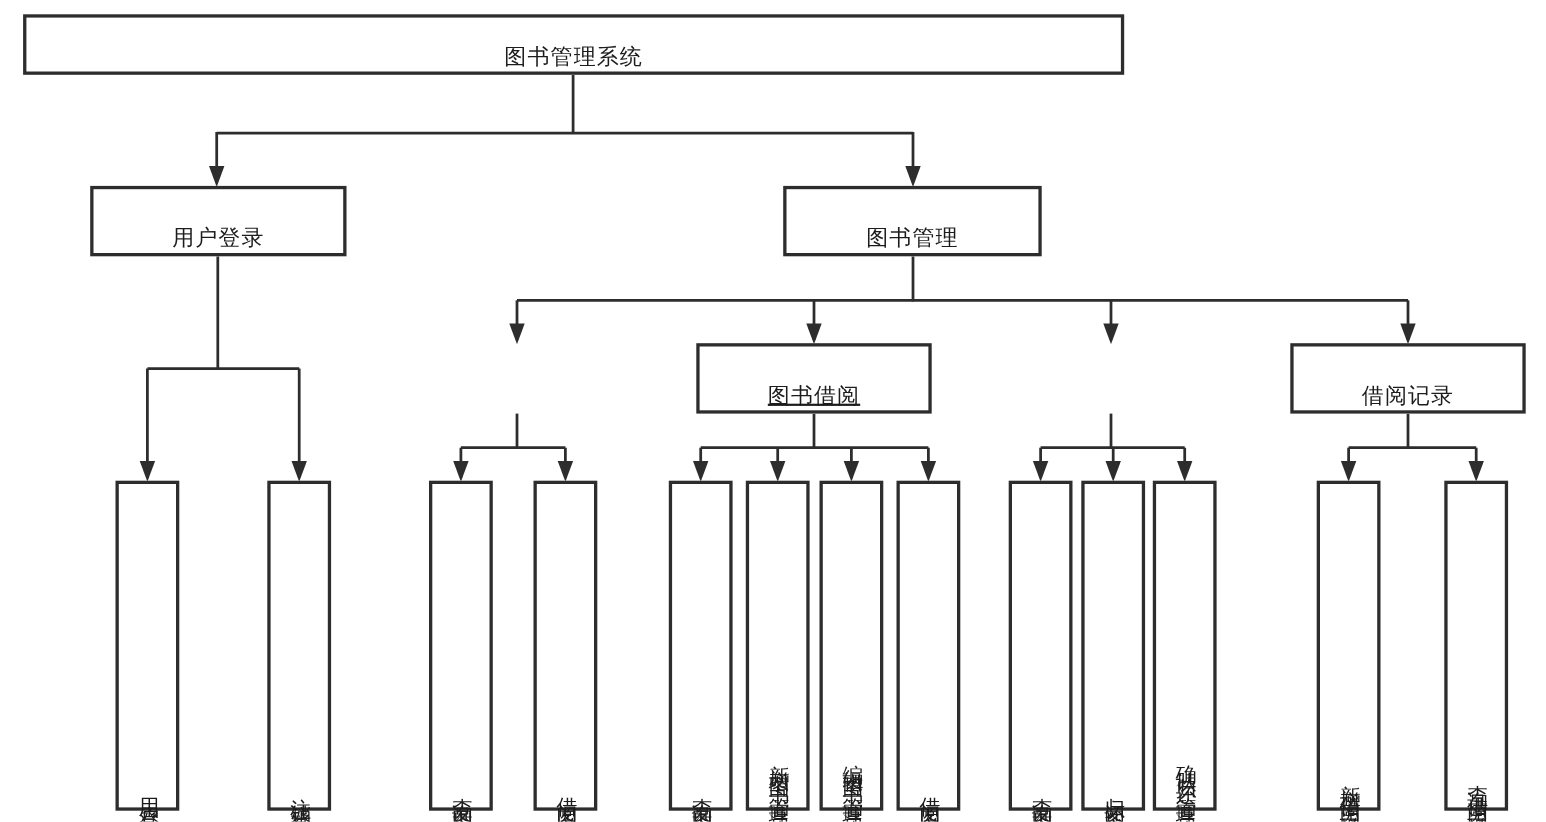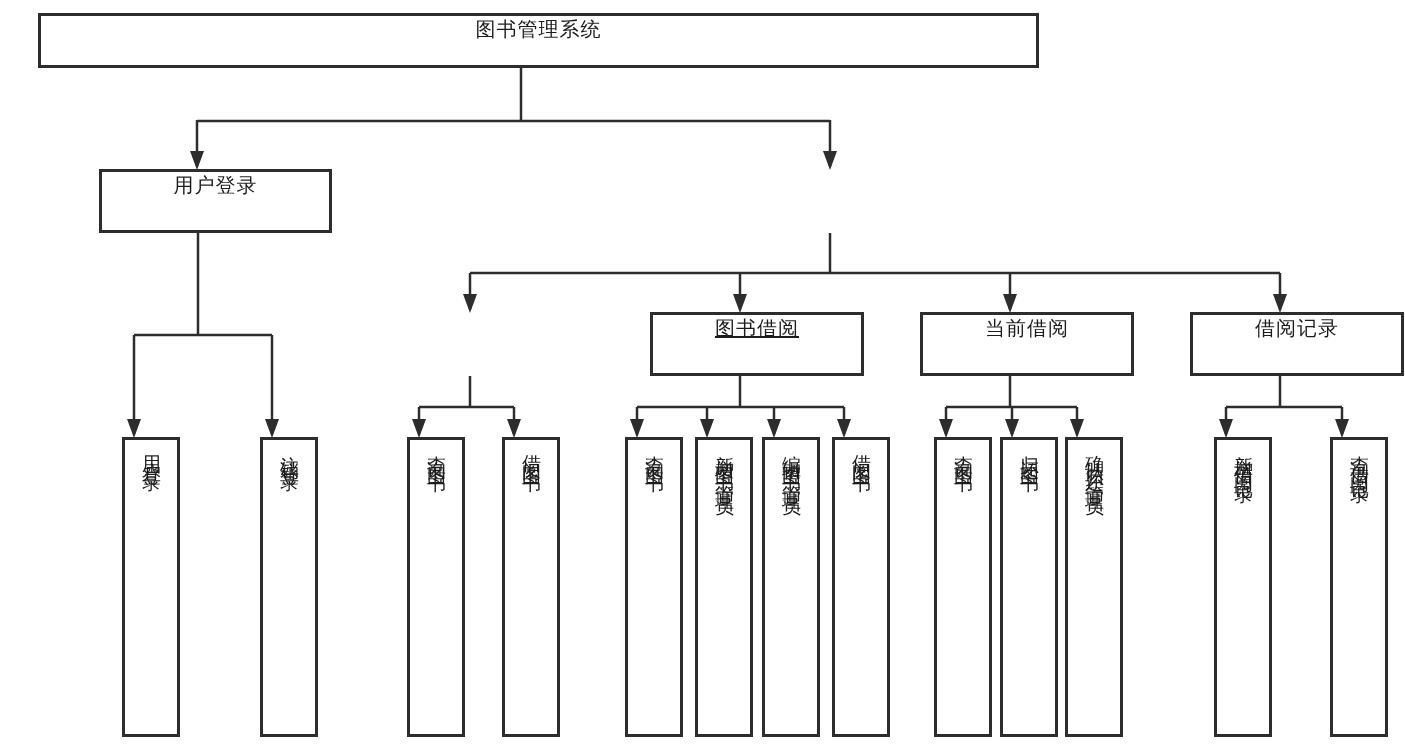--- a/index.html
+++ b/index.html
@@ -19,24 +19,23 @@
     position: absolute;
     left: 0;
     top: 0;
   }
   .node {
     position: absolute;
     box-sizing: border-box;
     border: 3px solid #2d2d2d;
     background: #ffffff;
     display: flex;
-    align-items: flex-start;
+    align-items: flex-end;
     justify-content: center;
     color: #1c1c1c;
-    margin-left: 17px;
   }
   .node-h {
     font-size: 20px;
     letter-spacing: 1px;
     text-align: center;
   }
   .node-v {
     font-size: 19px;
   }
   .node-v .vtext {
@@ -128,26 +127,26 @@
     </g>
   </svg>
 
   <div class="node node-h" style="left:21px; top:13px; width:1001px; height:55px;">
     <span>图书管理系统</span>
   </div>
 
   <div class="node node-h" style="left:82px; top:169px; width:233px; height:64px;">
     <span>用户登录</span>
   </div>
+  <div class="node node-h" style="left:712px; top:169px; width:235px; height:64px;">
+    <span>图书管理</span>
+  </div>
 
   <div class="node node-h" style="left:633px; top:312px; width:214px; height:64px;text-decoration:underline;">
     <span>图书借阅</span>
-  </div>
-  <div class="node node-h" style="left:903px; top:312px; width:214px; height:64px;">
-    <span>当前借阅</span>
   </div>
   <div class="node node-h" style="left:1173px; top:312px; width:214px; height:64px;">
     <span>借阅记录</span>
   </div>
 
   <div class="node node-v" style="left:105px; top:437px; width:58px; height:300px;">
     <span class="vtext">用户登录</span>
   </div>
   <div class="node node-v" style="left:243px; top:437px; width:58px; height:300px;">
     <span class="vtext">注销登录</span>

